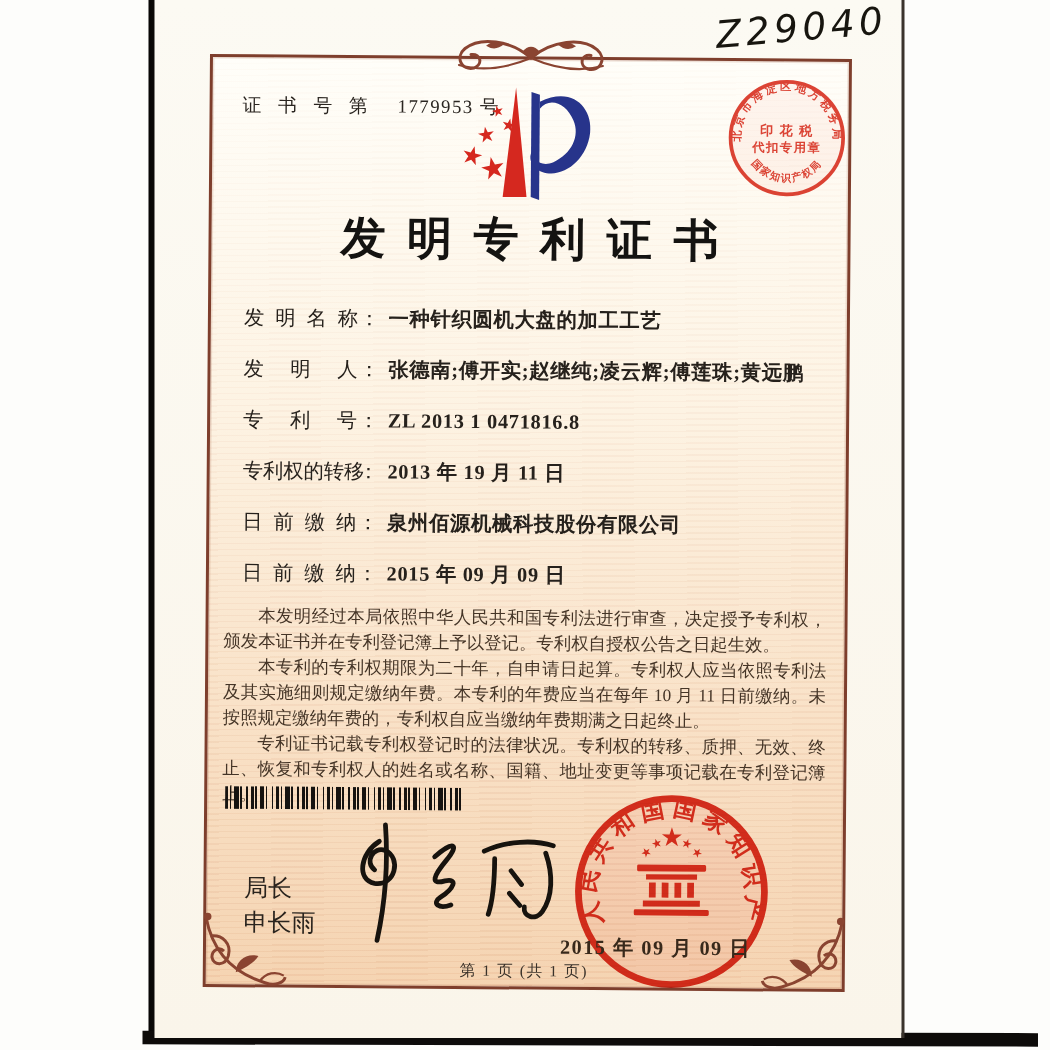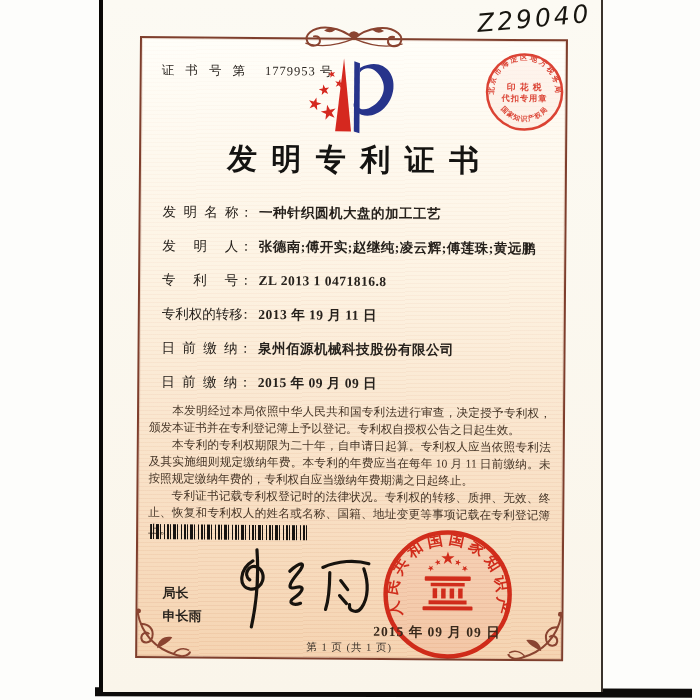--- a/index.html
+++ b/index.html
@@ -73,21 +73,21 @@
   .body-text p{margin:0;text-indent:2em;}
   .barcode{
     position:absolute;left:12px;top:486px;width:158px;height:15px;
     background-image:repeating-linear-gradient(90deg,
       #161310 0 2px,transparent 2px 3px,
       #161310 3px 4px,transparent 4px 6px,
       #161310 6px 9px,transparent 9px 10px,
       #161310 10px 11px,transparent 11px 14px,
       #161310 14px 15px,transparent 15px 17px);
   }
-  .signer{position:absolute;left:25px;top:543px;font-size:13px;font-weight:700;color:#2a241e;line-height:23px;}
+  .signer{position:absolute;left:25px;top:543px;font-size:16px;font-weight:400;color:#2a241e;line-height:23px;}
   .signature{position:absolute;left:90px;top:506px;width:160px;height:92px;}
   .seal-big{position:absolute;left:243px;top:487px;width:134px;height:134px;mix-blend-mode:multiply;}
   .seal-date{
     position:absolute;left:236px;top:583px;font-size:13.5px;font-weight:700;
     color:#38291b;letter-spacing:1px;white-space:nowrap;
   }
   .page-footer{position:absolute;left:0;right:0;top:601px;text-align:center;font-size:10.5px;color:#3a322a;letter-spacing:1px;}
 </style>
 </head>
 <body>

